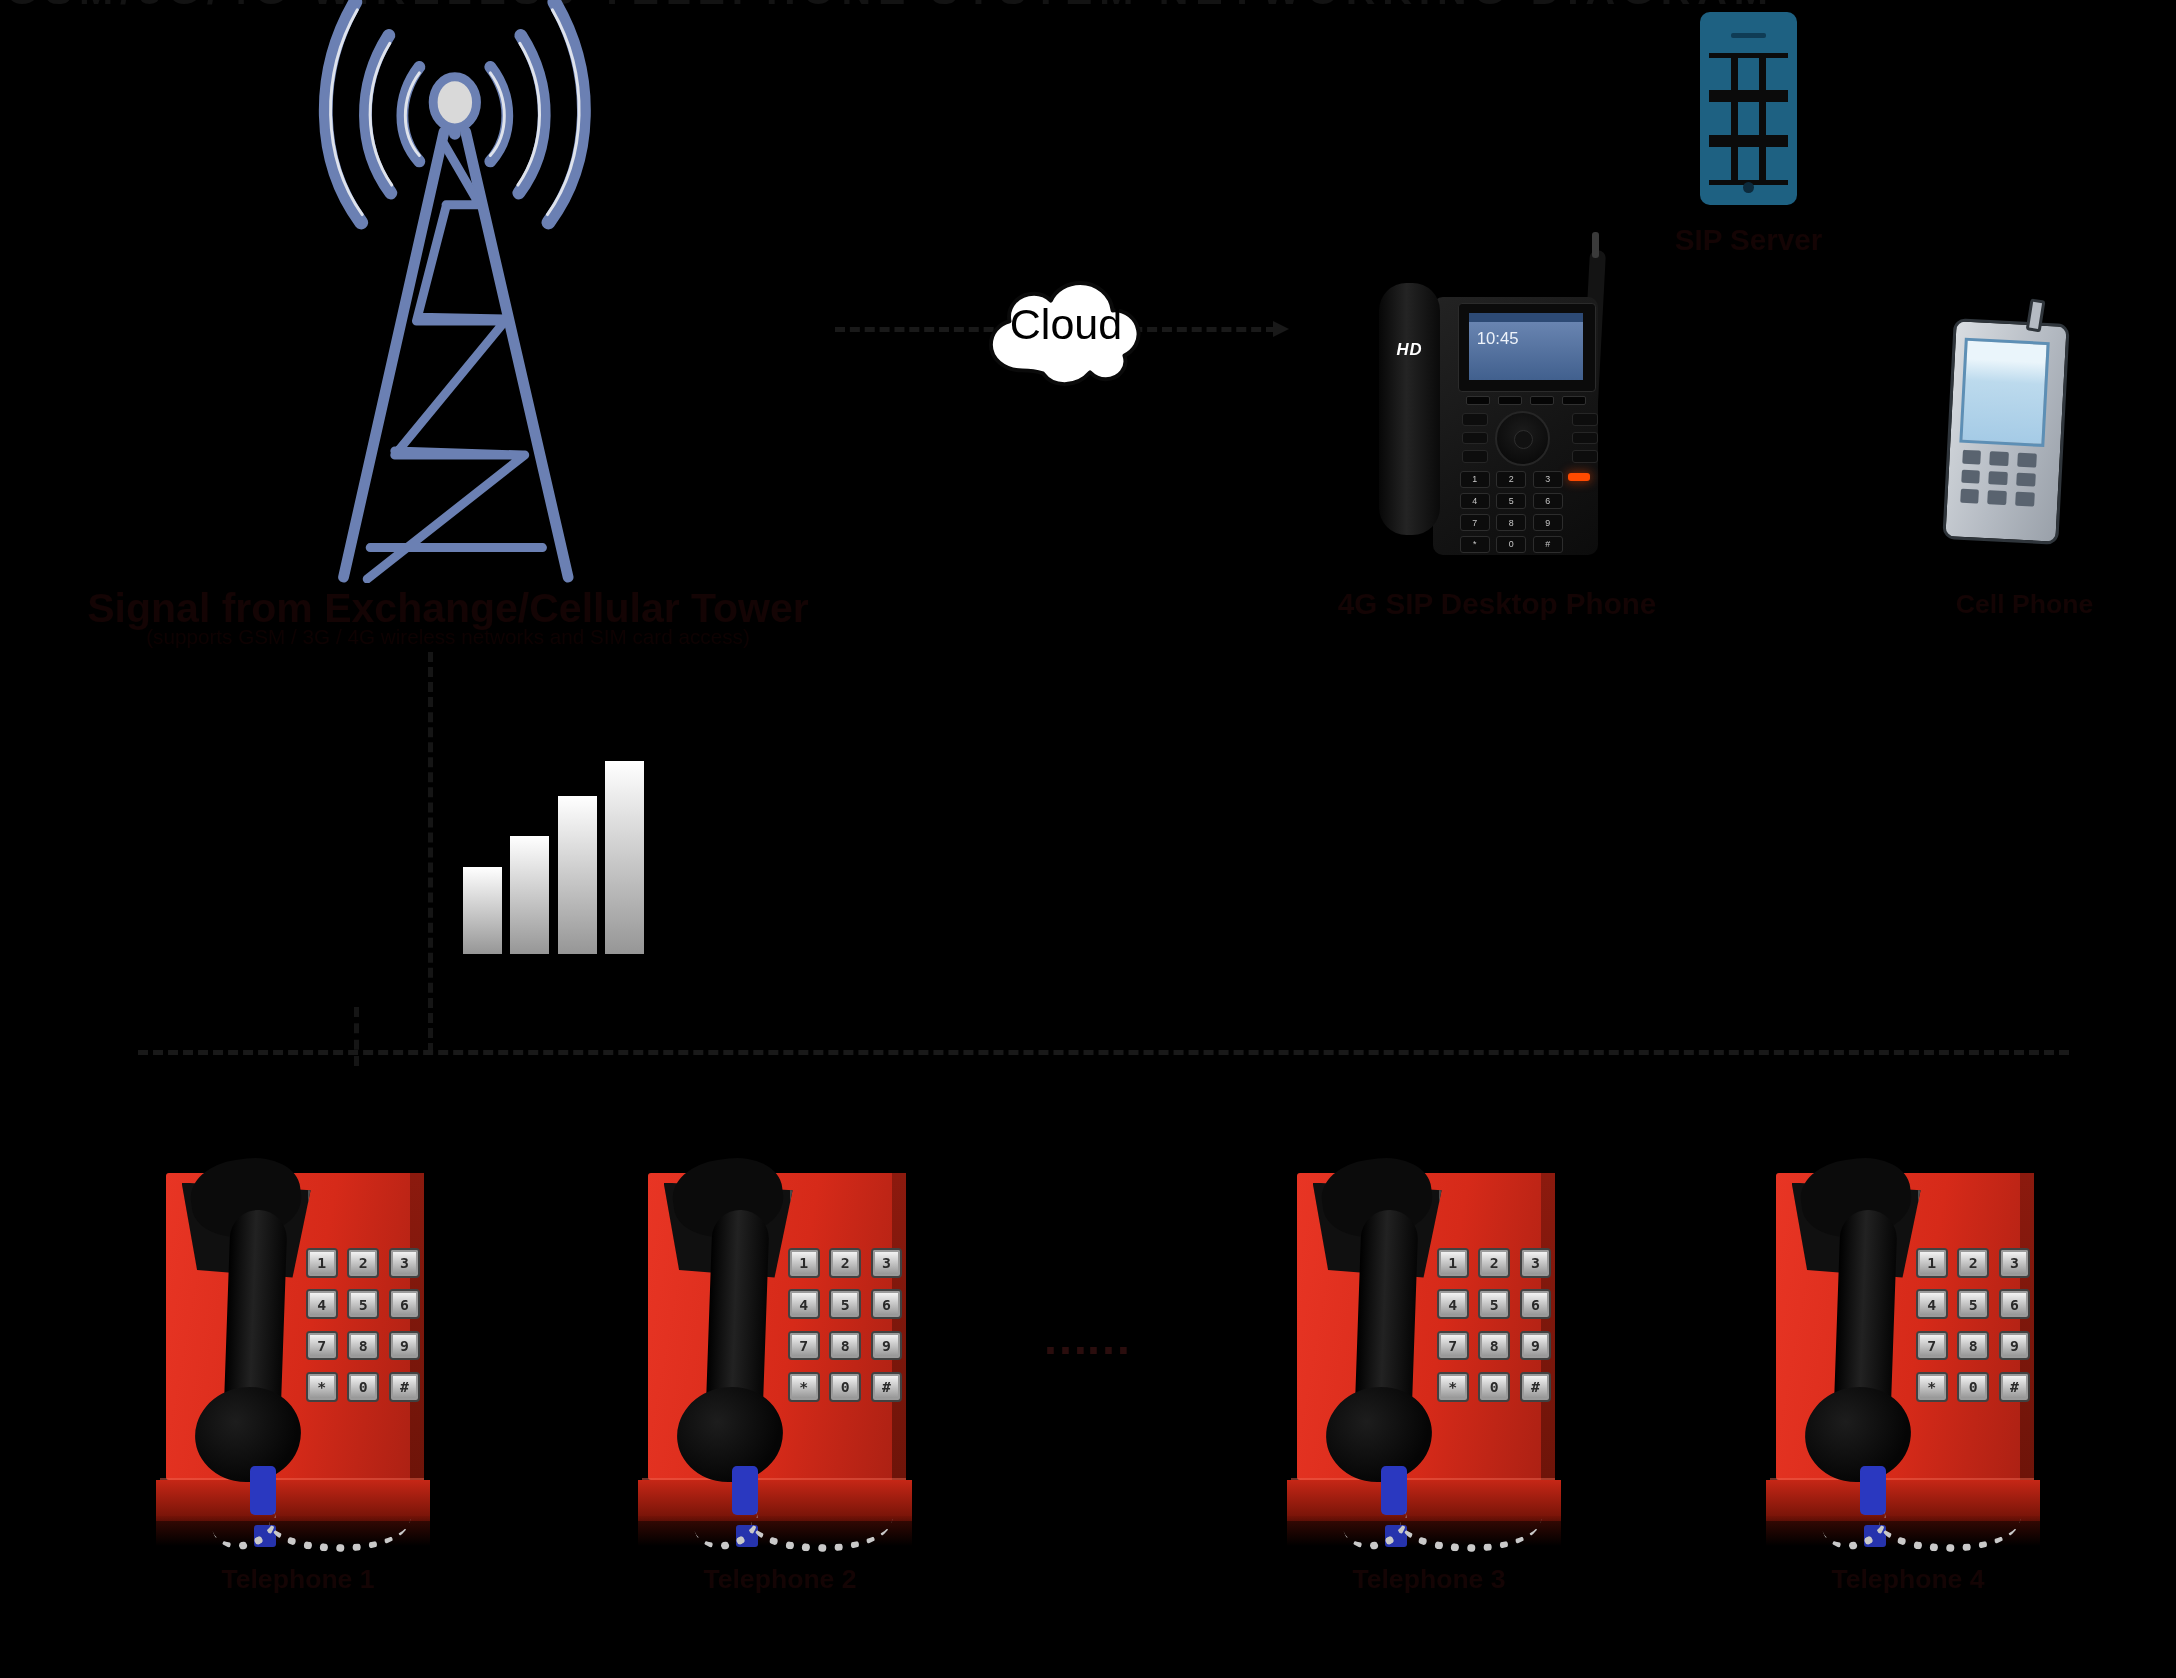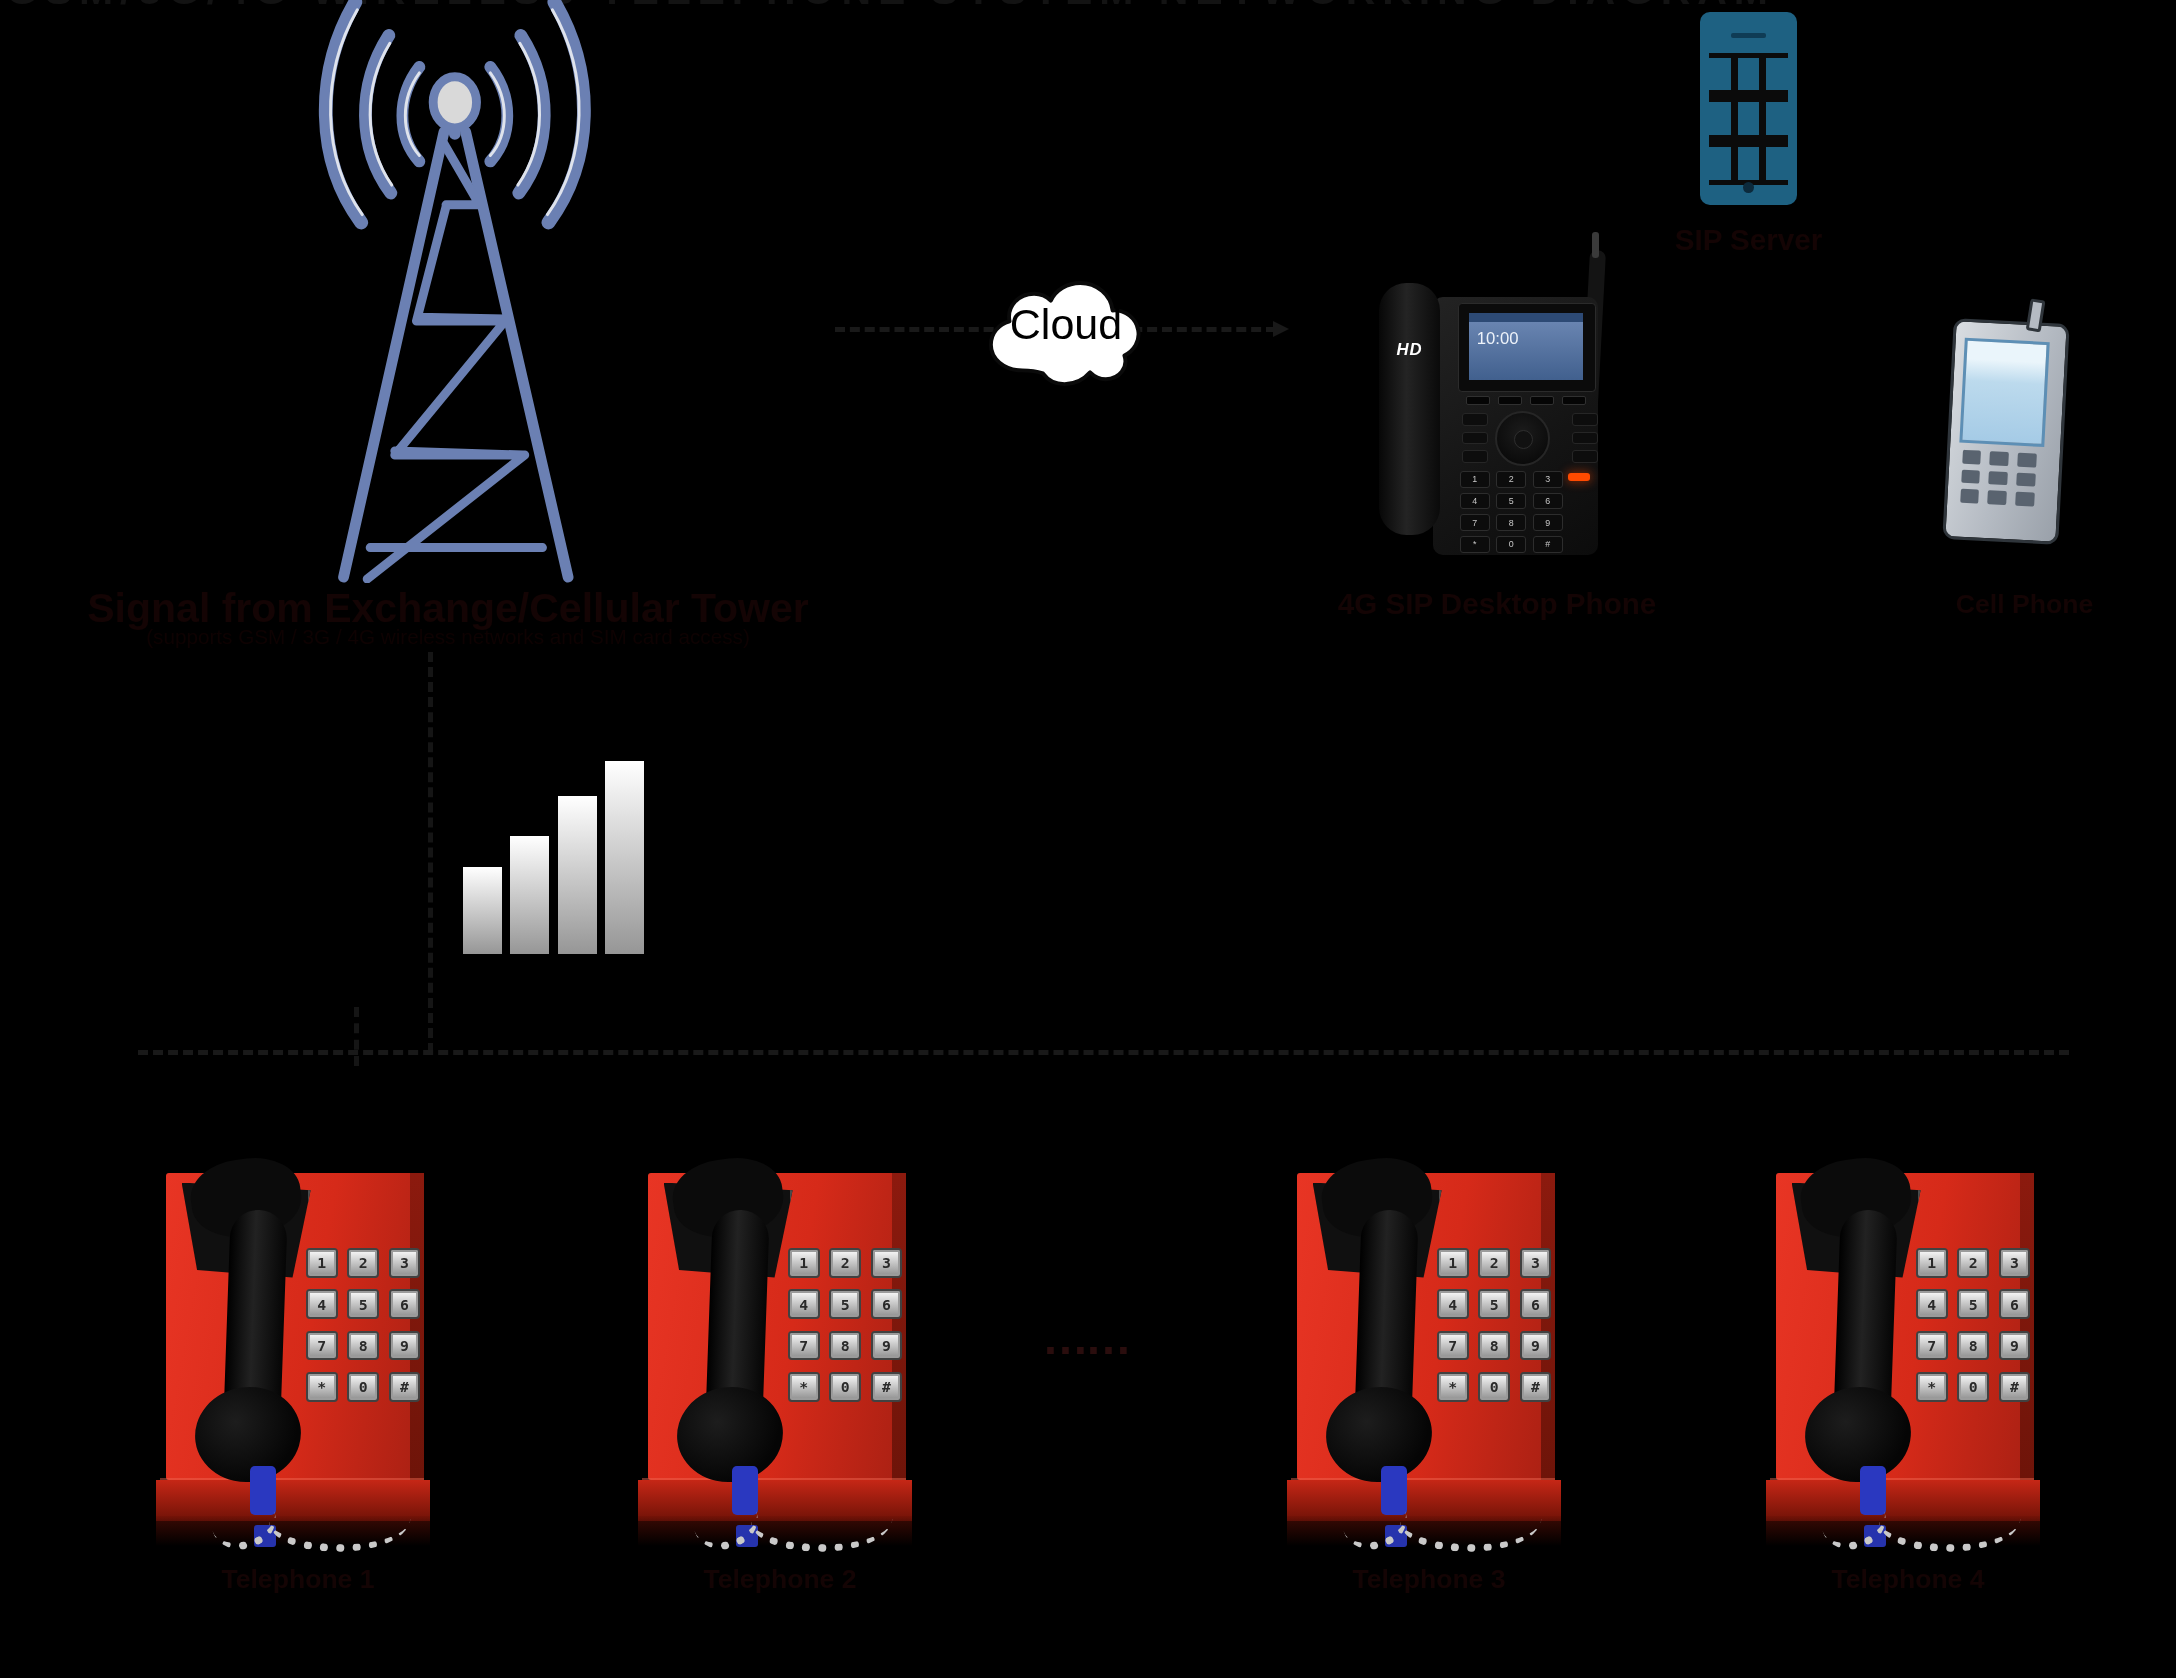--- a/index.html
+++ b/index.html
@@ -185,21 +185,21 @@
 
   <div class="abs ipphone">
     <div class="ip-antenna"></div>
     <div class="ip-antenna-tip"></div>
     <div class="ip-body"></div>
     <div class="ip-hs"></div>
     <div class="ip-hd">HD</div>
     <div class="ip-bezel">
       <div class="ip-screen">
         <div class="bar"></div>
-        <div class="ip-time">10:00</div>
+        <div class="ip-time">10:45</div>
       </div>
     </div>
     <div class="ip-soft">
         <i></i>
         <i></i>
         <i></i>
         <i></i>
       </div>
     <div class="ip-side" style="left:83px;top:167px;">
         <i></i>

